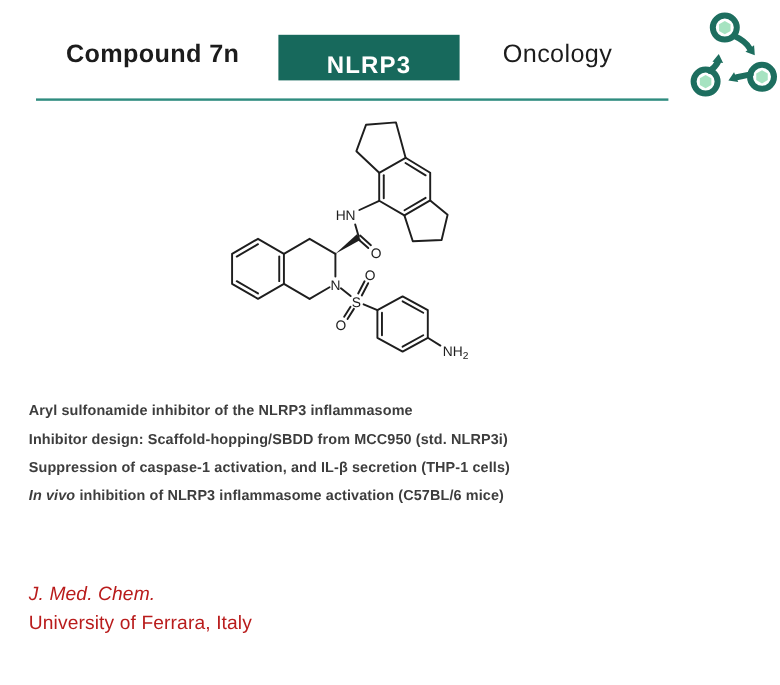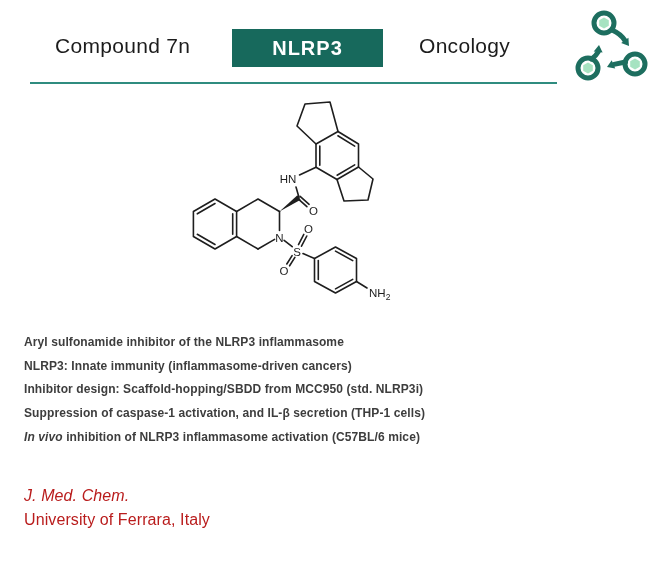--- a/index.html
+++ b/index.html
@@ -2,26 +2,26 @@
 <html><head>
 <meta charset="utf-8">
 <style>
   * { margin:0; padding:0; box-sizing:border-box; }
   html,body { background:#ffffff; }
   .page {
     position:relative; width:650px; height:571px; background:#ffffff;
     font-family:"Liberation Sans", sans-serif; color:#3d3d3d; overflow:hidden;
   }
   .compound-title {
-    position:absolute; left:55px; top:34px; font-size:21px; font-weight:400;
+    position:absolute; left:55px; top:34px; font-size:21px; font-weight:700;
     color:#1c1c1c; letter-spacing:0.3px;
   }
   .badge {
     position:absolute; left:232px; top:29px; width:151px; height:38px;
-    background:#17695c; display:flex; align-items:center; justify-content:center;
+    background:#17695c; display:flex; align-items:flex-end; justify-content:center;
   }
   .badge span {
     color:#ffffff; font-size:20px; font-weight:700; letter-spacing:1px;
   }
   .indication {
     position:absolute; left:419px; top:34px; font-size:21px; font-weight:400;
     color:#1c1c1c; letter-spacing:0.3px;
   }
   .logo { position:absolute; left:574px; top:7px; }
   .divider {
@@ -135,21 +135,20 @@
       <text class="mol-label" x="99.5" y="151.5">N</text>
       <text class="mol-label" x="117" y="165.5">S</text>
       <text class="mol-label" x="128.5" y="143">O</text>
       <text class="mol-label" x="104" y="185">O</text>
       <text class="mol-label" x="189" y="207" text-anchor="start"><tspan>NH</tspan><tspan font-size="8.5" dy="2.5">2</tspan></text>
     </g>
   </svg>
 
   <div class="desc">
     <div>Aryl sulfonamide inhibitor of the NLRP3 inflammasome</div>
-    <div>NLRP3: Innate immunity (inflammasome-driven cancers)</div>
     <div>Inhibitor design: Scaffold-hopping/SBDD from MCC950 (std. NLRP3i)</div>
     <div>Suppression of caspase-1 activation, and IL-β secretion (THP-1 cells)</div>
     <div><span class="it">In vivo</span><span> inhibition of NLRP3 inflammasome activation (C57BL/6 mice)</span></div>
   </div>
 
   <div class="footer">
     <div class="it">J. Med. Chem.</div>
     <div>University of Ferrara, Italy</div>
   </div>
 

